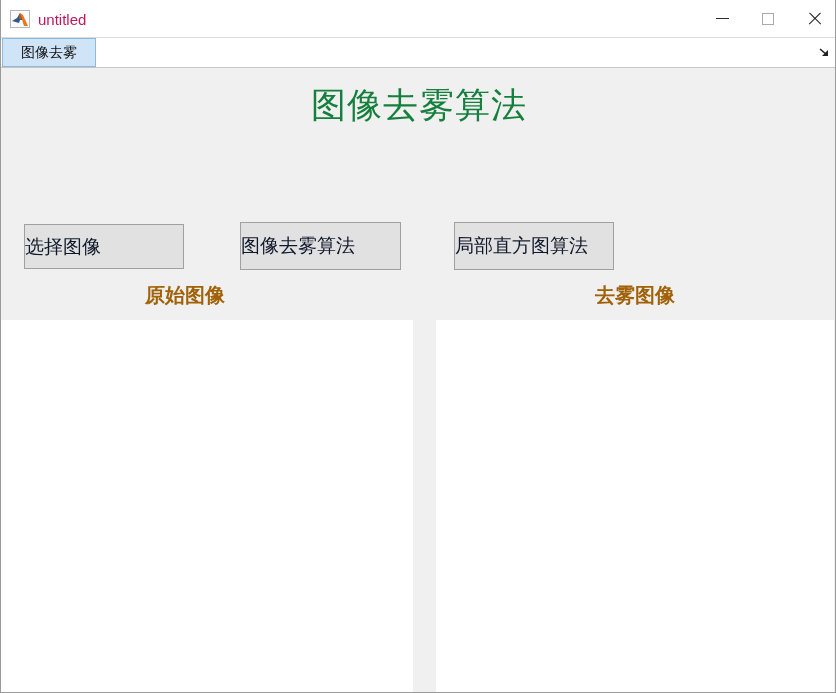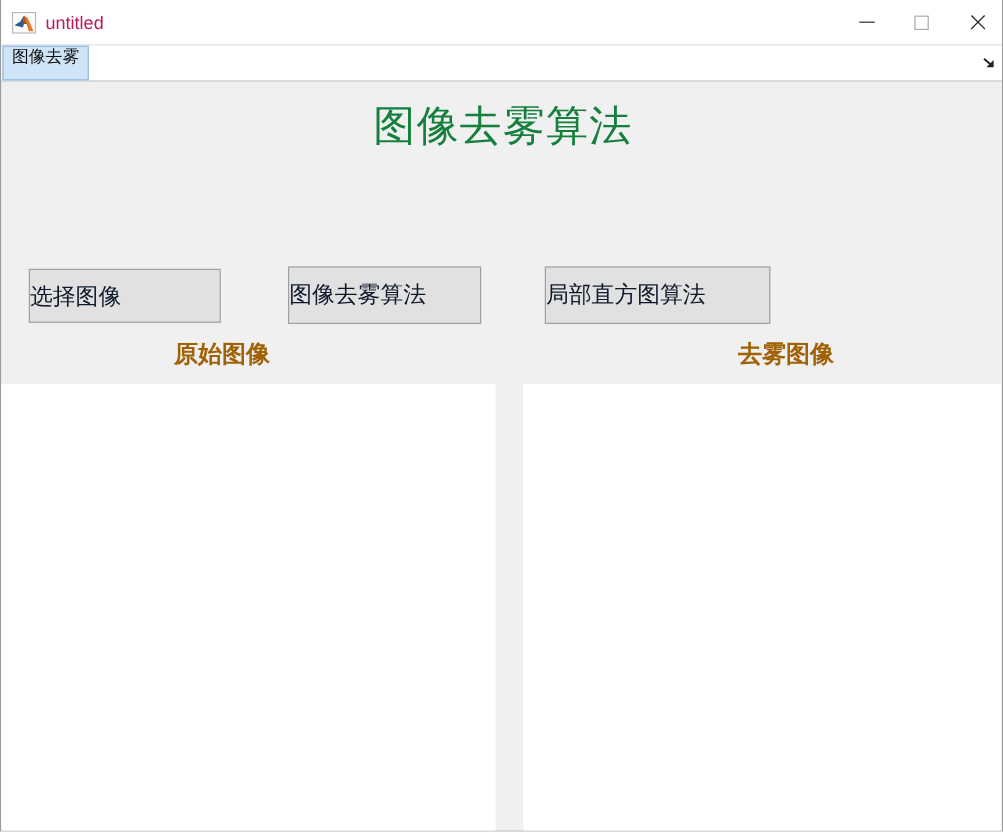--- a/index.html
+++ b/index.html
@@ -109,23 +109,23 @@
     width: 836px;
     height: 30px;
     background: #ffffff;
     border-bottom: 1px solid #c6c6c6;
     box-sizing: border-box;
   }
   .menu-item {
     position: absolute;
     left: 1px; top: 0px;
     height: 29px;
-    padding: 0 7px;
-    display: flex;
-    align-items: flex-start;
+    padding: 0 18px;
+    display: flex;
+    align-items: center;
     background: #cfe4f7;
     border: 1px solid #8fb8dd;
     box-sizing: border-box;
     font-size: 14px;
     color: #101010;
     font-family: "Liberation Sans", sans-serif;
     white-space: nowrap;
   }
   .menu-resize-icon {
     position: absolute;
@@ -173,34 +173,34 @@
   .algo-btn.sans {
     font-family: "Liberation Sans", sans-serif;
     font-size: 19px;
   }
   .algo-btn.sans .cjk-part {
     font-family: "Liberation Serif", "DejaVu Serif", serif;
   }
 
   #btn-select   { left: 23px;  top: 155px; width: 160px; height: 45px; }
   #btn-global   { left: 239px; top: 153px; width: 161px; height: 48px; }
-  #btn-local    { left: 453px; top: 153px; width: 188px; height: 48px; }
+  #btn-local    { left: 453px; top: 153px; width: 160px; height: 48px; }
   #btn-retinex  { left: 652px; top: 148px; width: 158px; height: 54px; }
 
   
   .panel-caption {
     position: absolute;
     font-family: "Liberation Serif", "DejaVu Serif", serif;
     font-weight: bold;
     font-size: 20px;
     color: #a16207;
     white-space: nowrap;
   }
   #caption-original { left: 144px; top: 213px; }
-  #caption-dehazed  { left: 594px; top: 213px; margin-left: 20px; }
+  #caption-dehazed  { left: 594px; top: 213px; }
 
   
   .axes-panel {
     position: absolute;
     background: #ffffff;
   }
   #axes-original {
     left: 0px; top: 251px;
     width: 412px; height: 382px;
   }

